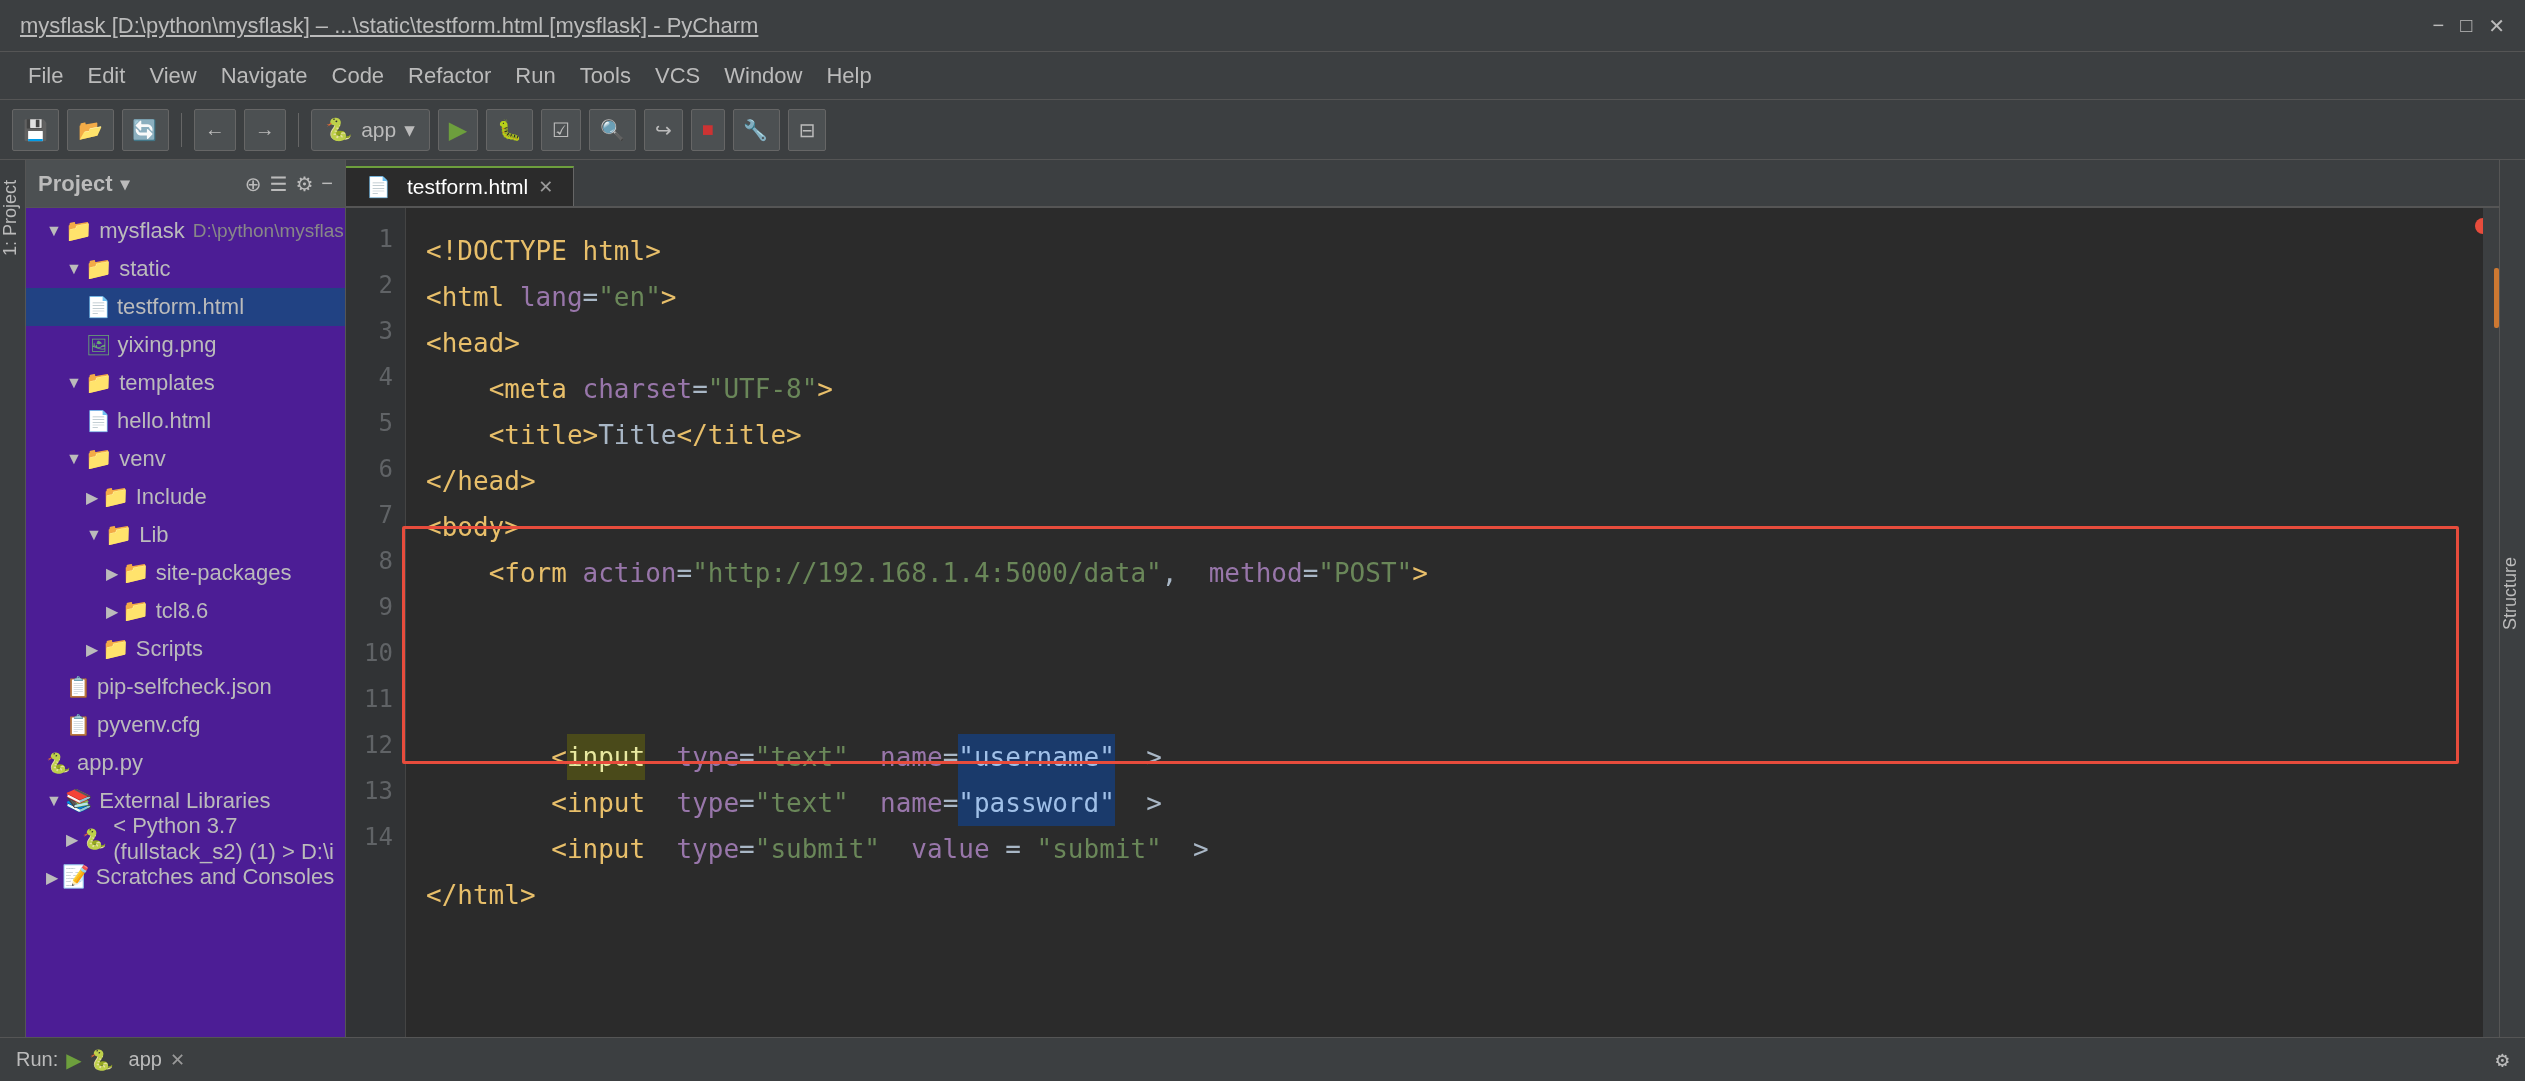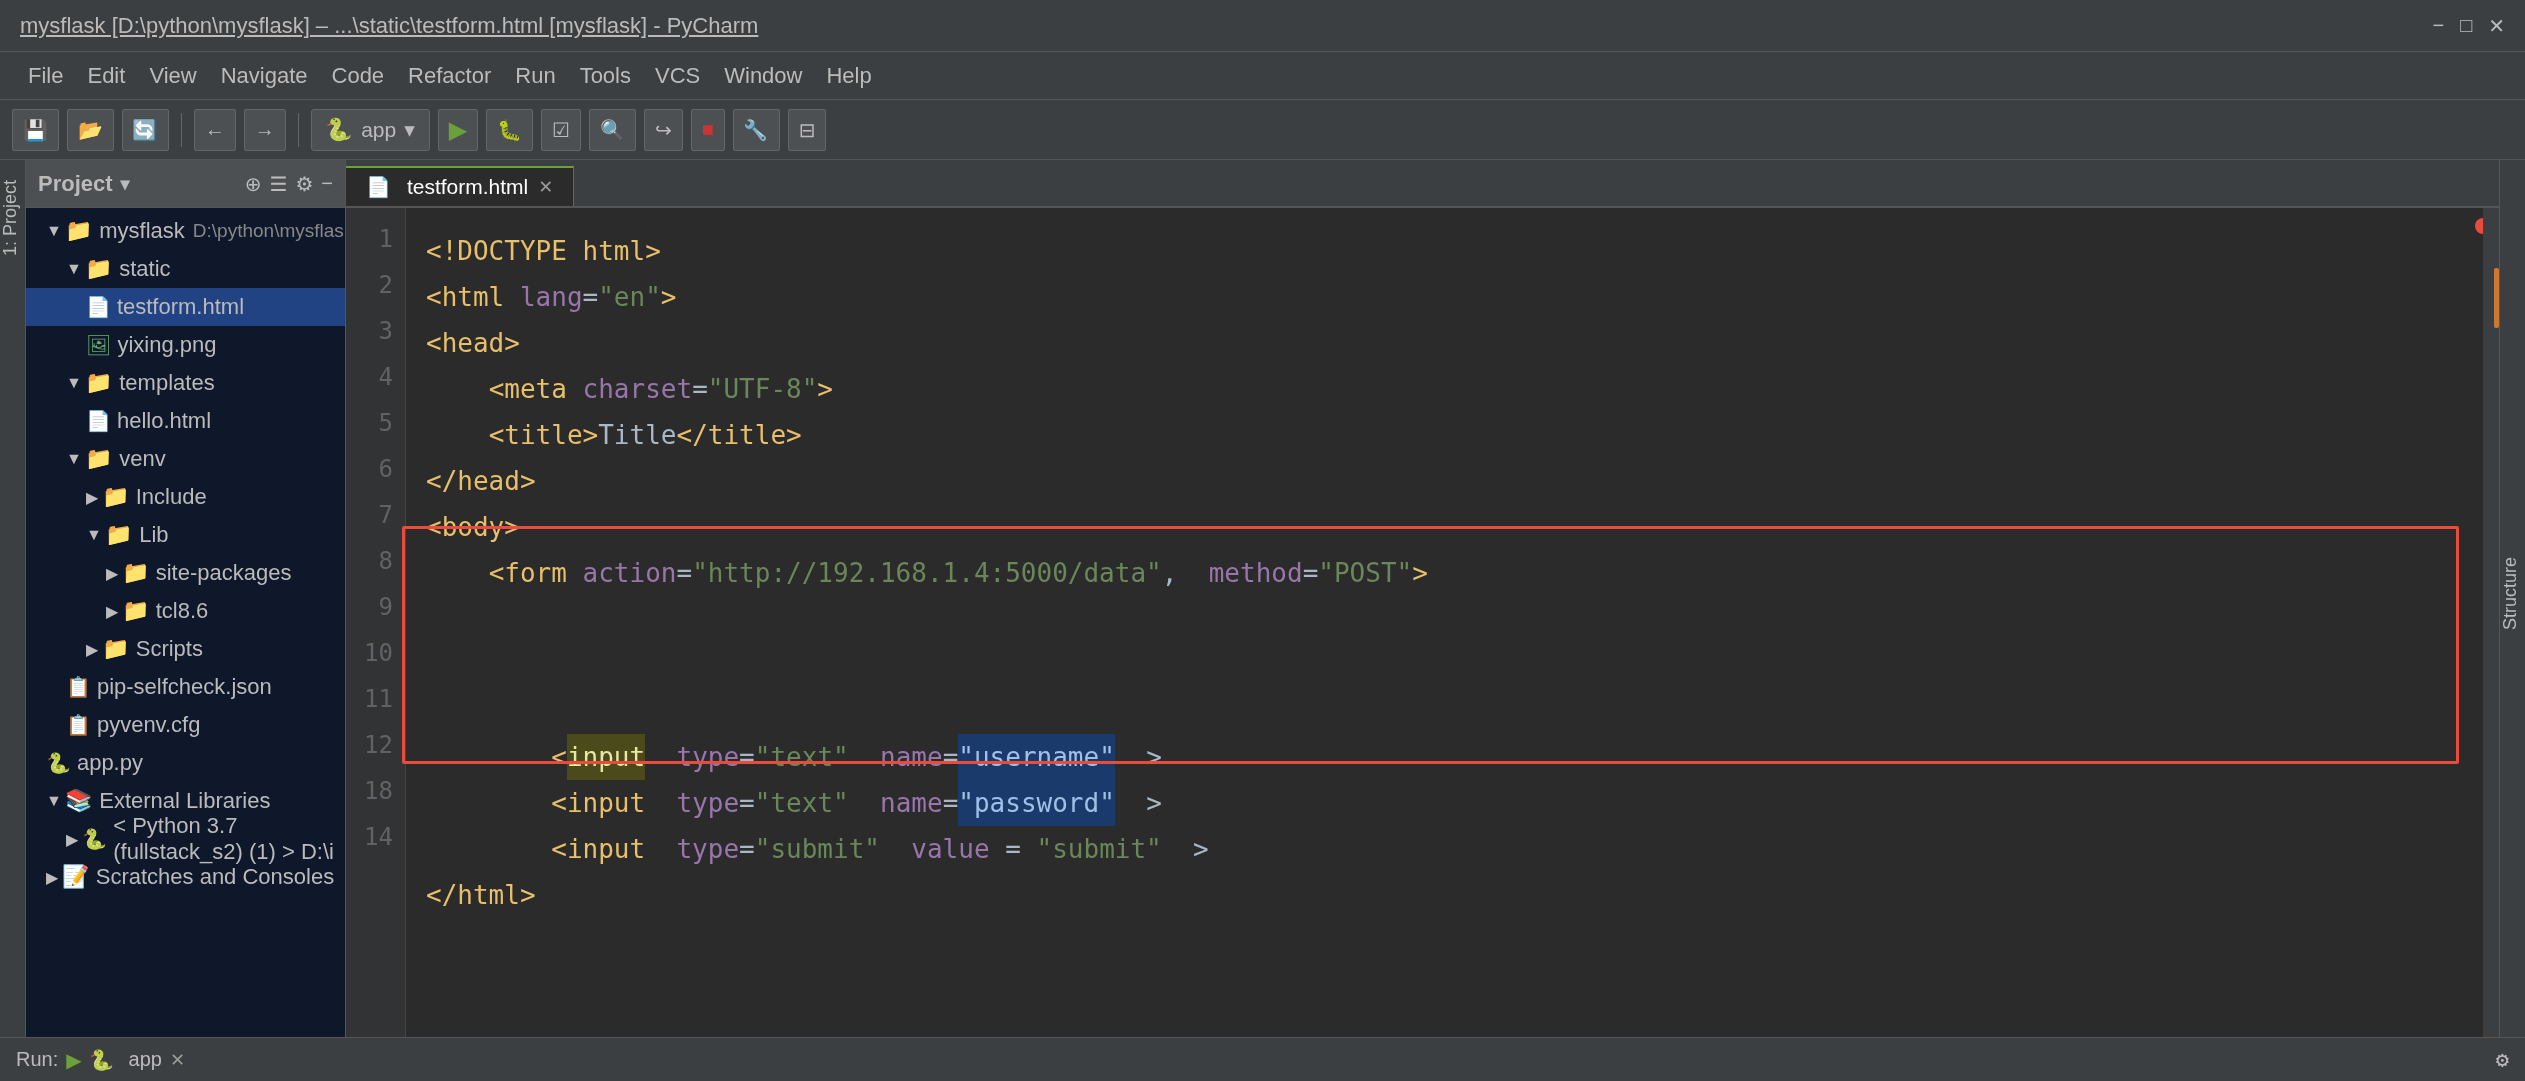--- a/index.html
+++ b/index.html
@@ -128,21 +128,21 @@
       font-size: 18px;
       font-family: Arial, sans-serif;
       transform: rotate(180deg);
       padding: 10px 4px;
       cursor: pointer;
     }
 
     
     .project-panel {
       width: 320px;
-      background: #0f172a;
+      background: #4c1d95;
       border-right: 1px solid #555;
       display: flex;
       flex-direction: column;
       overflow: hidden;
     }
     .project-header {
       background: #4c5052;
       height: 48px;
       display: flex;
       align-items: center;
@@ -552,21 +552,21 @@
         <div>3</div>
         <div>4</div>
         <div>5</div>
         <div>6</div>
         <div>7</div>
         <div>8</div>
         <div>9</div>
         <div>10</div>
         <div>11</div>
         <div>12</div>
-        <div>18</div>
+        <div>13</div>
         <div>14</div>
       </div>
 
       <div class="code-content" style="position:relative;">
 
         <div class="highlight-box" style="top: 318px; left: -4px; right: 24px; height: 238px;"></div>
 
         <div class="code-line">
           <span class="c-tag">&lt;!DOCTYPE </span><span class="c-tag">html</span><span class="c-tag">&gt;</span>
         </div>

